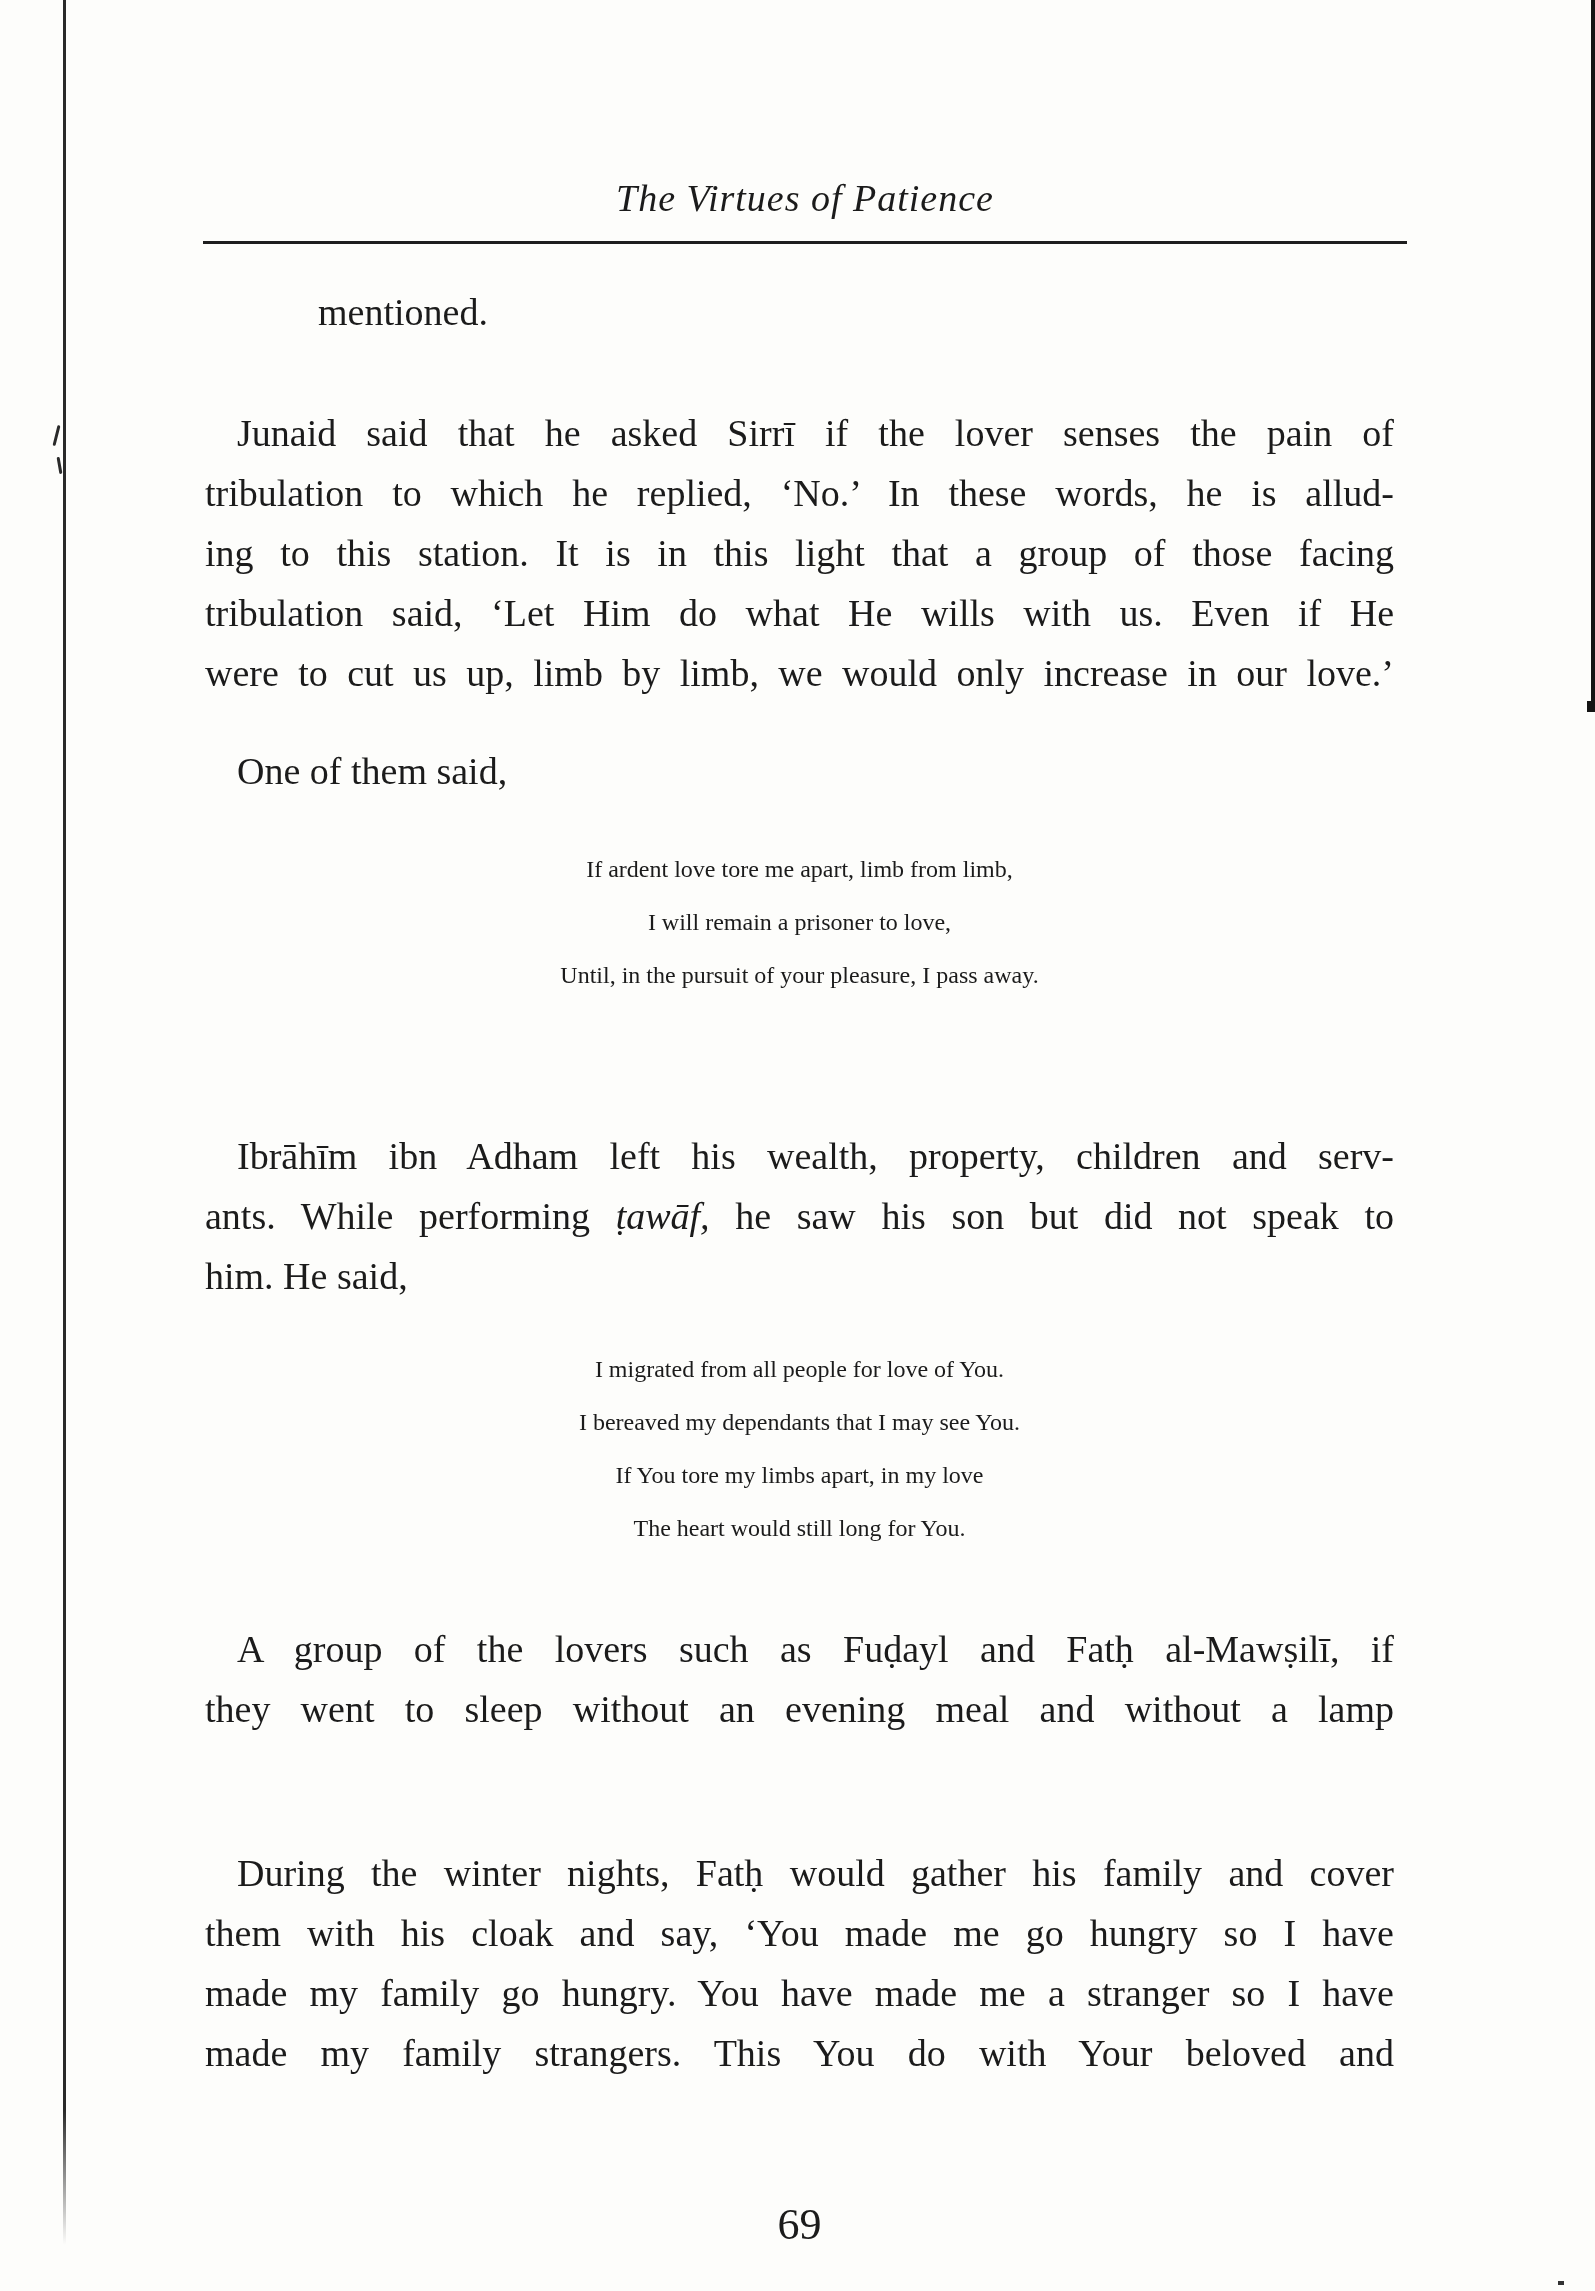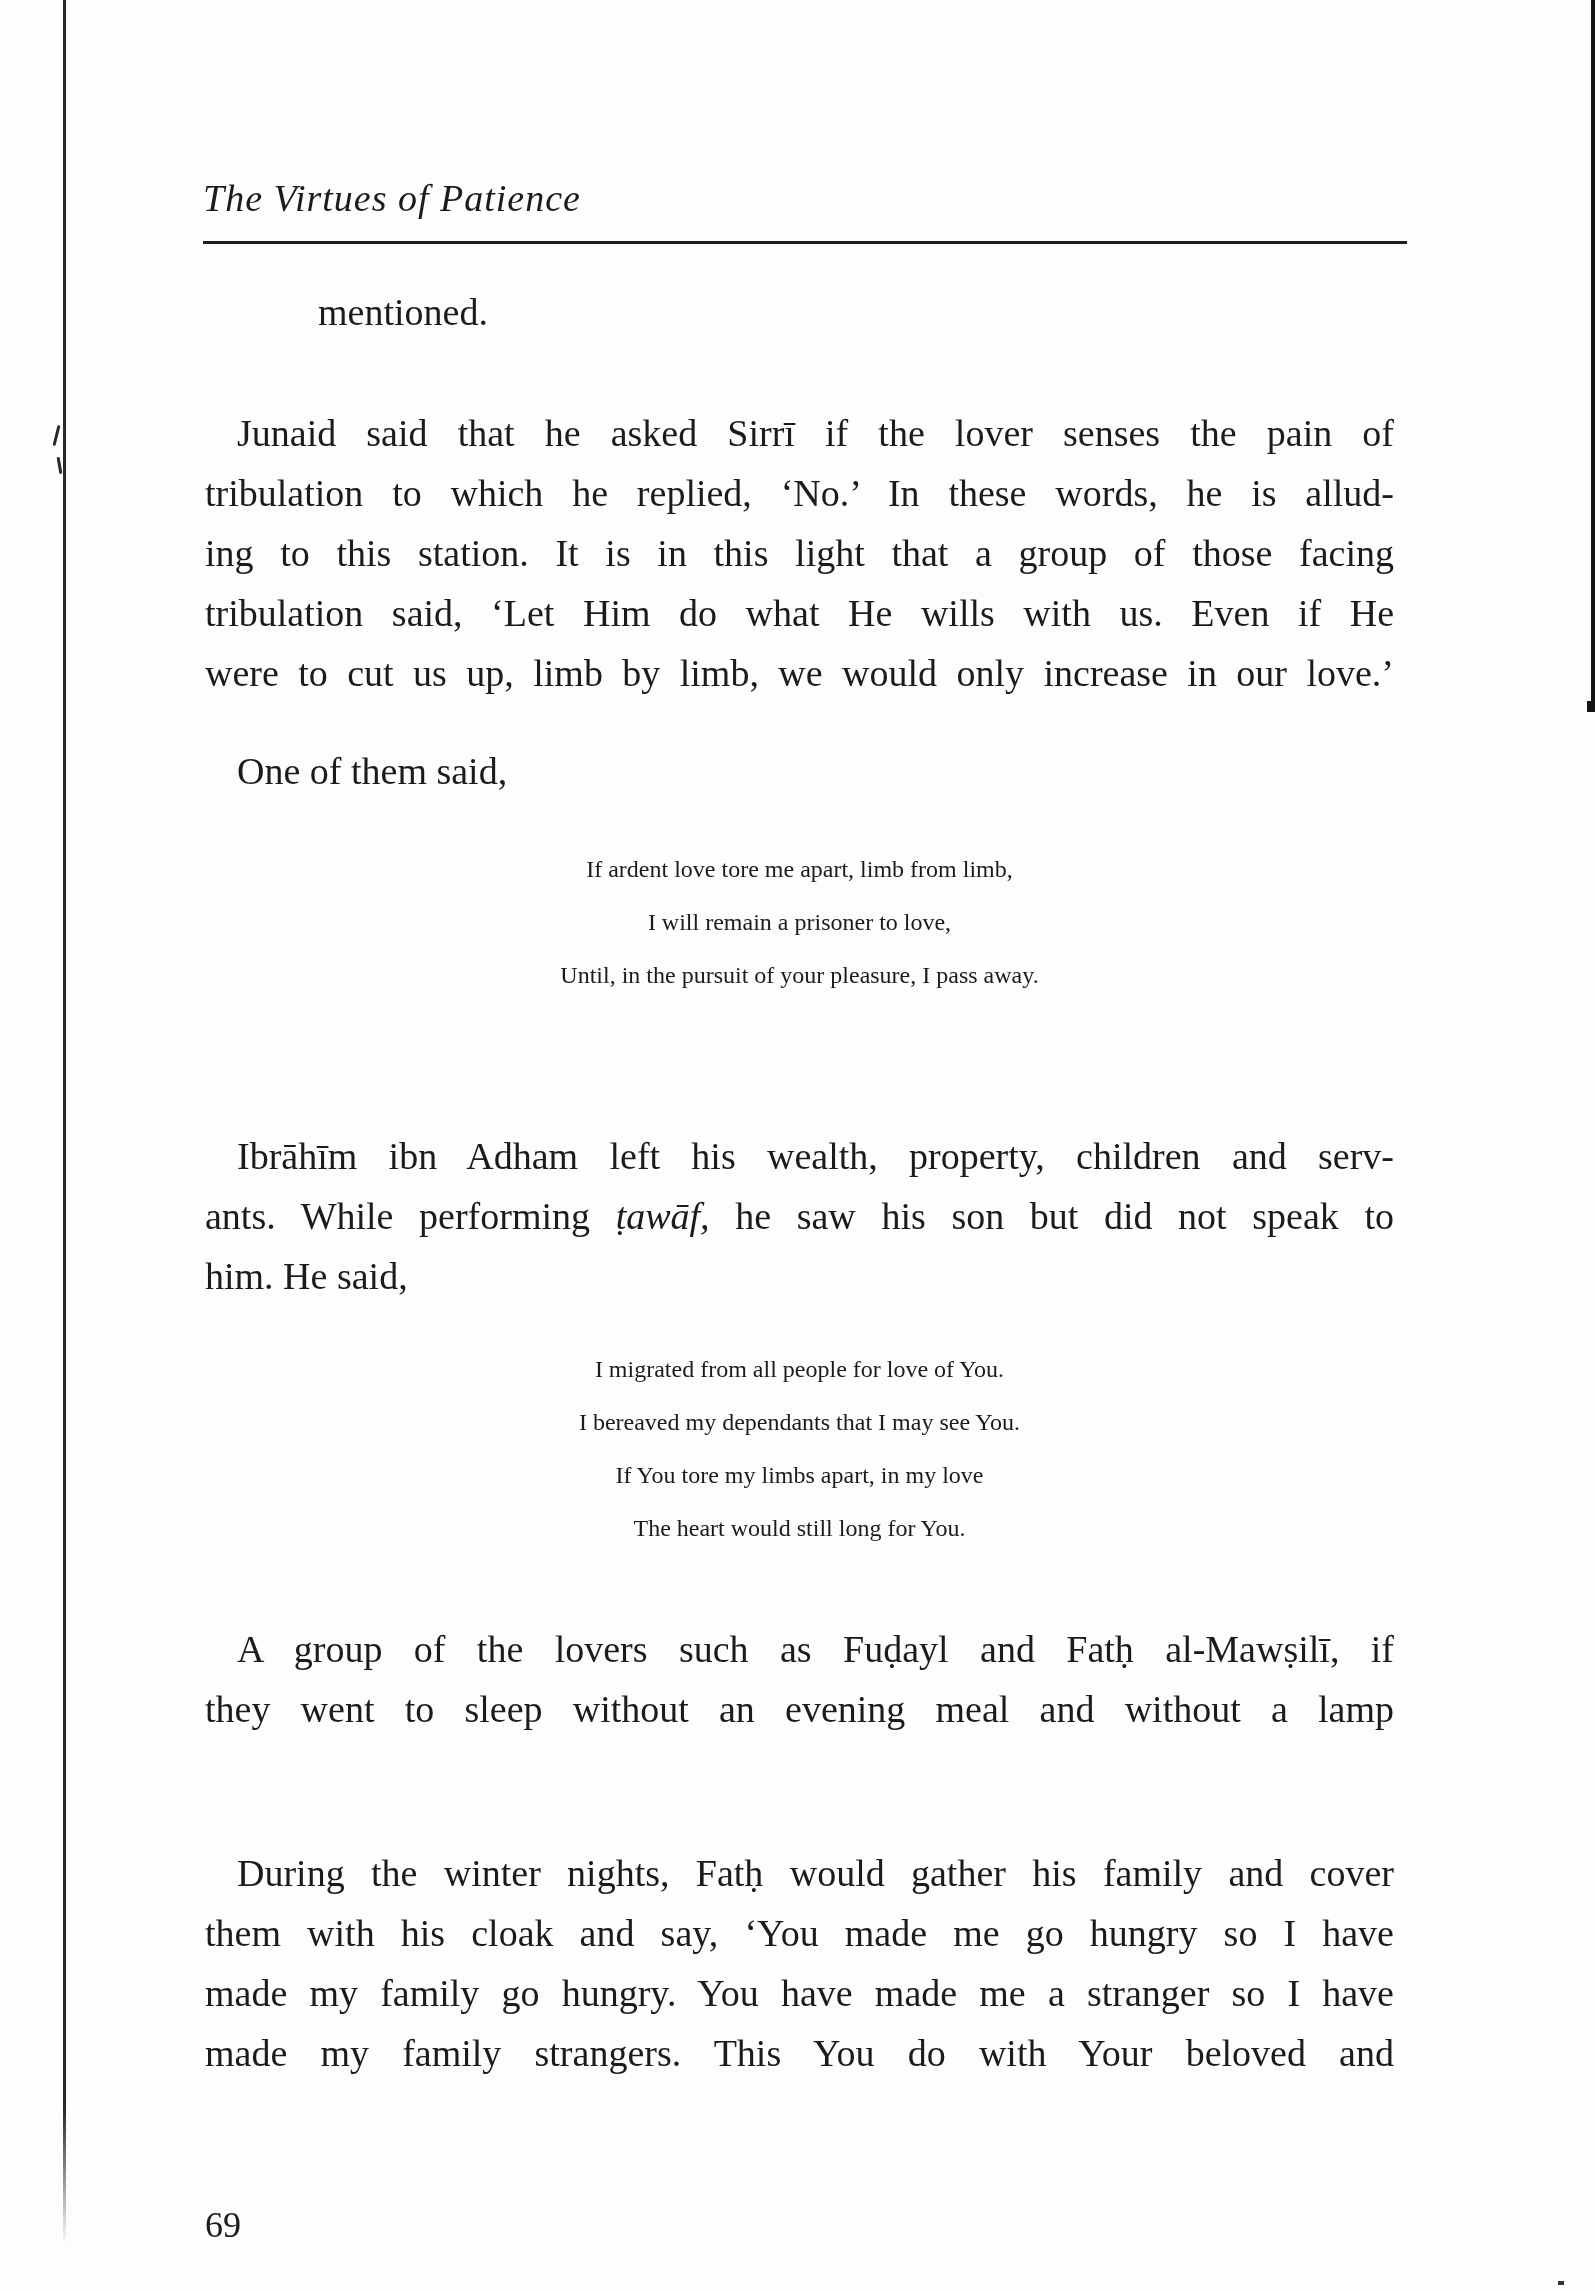--- a/index.html
+++ b/index.html
@@ -19,40 +19,40 @@
   }
   .spine-mark{position:absolute;background:#2a2a2a;border-radius:1.9px;}
   .mark1{left:55px;top:425px;width:2.9px;height:21px;transform:rotate(14deg);}
   .mark2{left:58px;top:457px;width:2.9px;height:17px;transform:rotate(-10deg);}
   .edge-strip{position:absolute;right:0;top:0;width:4.8px;height:709px;background:#141414;}
   .edge-hook{position:absolute;right:0;top:701px;width:9.5px;height:10.5px;background:#141414;}
   .corner-dot{position:absolute;left:1558px;top:2281px;width:5.7px;height:3.8px;background:#333;}
   
   .head-title{
     position:absolute;left:203px;top:177px;width:1204px;
-    text-align:left;font-style:italic;font-size:38px;line-height:42px;
+    text-align:center;font-style:italic;font-size:38px;line-height:42px;
     letter-spacing:1px;
   }
   .head-rule{position:absolute;left:203px;top:241px;width:1204px;height:2.9px;background:#1e1e1e;}
   
   .col{position:absolute;left:205px;width:1189px;font-size:38px;line-height:60px;}
   .jl{text-align:justify;text-align-last:justify;text-justify:inter-word;}
   .nl{text-align:right;text-align-last:left;}
   .ind{text-indent:32px;}
   .frag{top:282px;padding-left:113px;}
   .p-junaid{top:403px;}
   .intro{top:741px;}
   .poem{text-align:center;font-size:24px;line-height:53px;}
   .poem1{top:843px;}
   .p-ibrahim{top:1126px;}
   .poem2{top:1343px;}
   .p-group{top:1619px;}
   .p-winter{top:1843px;}
   .it{font-style:italic;}
-  .footer{top:2195px;font-size:36px;}
+  .footer{top:2195px;text-align:center;font-size:44px;}
 </style>
 </head>
 <body>
 
 <div class="page">
 
   <div class="spine-line"></div>
   <div class="spine-mark mark1"></div>
   <div class="spine-mark mark2"></div>
   <div class="edge-strip"></div>

